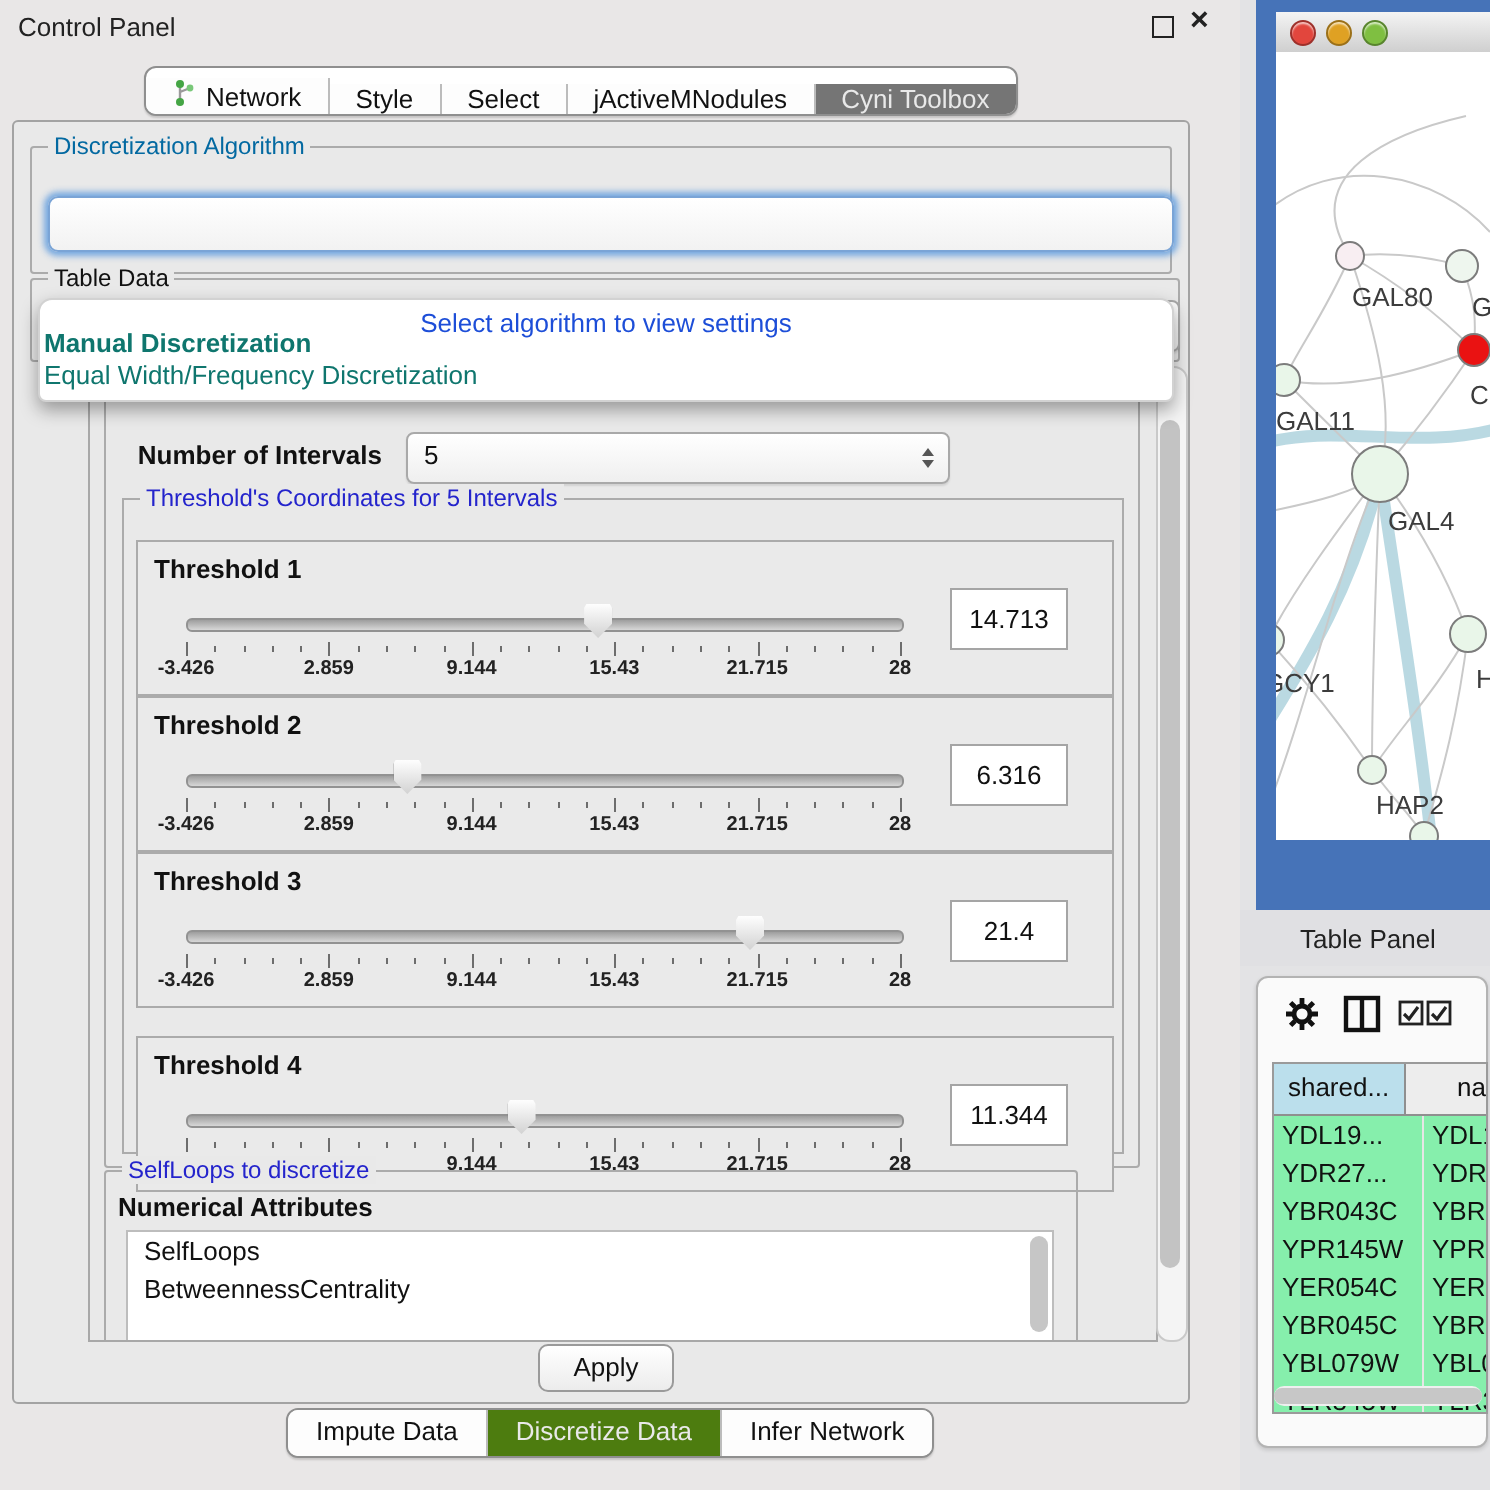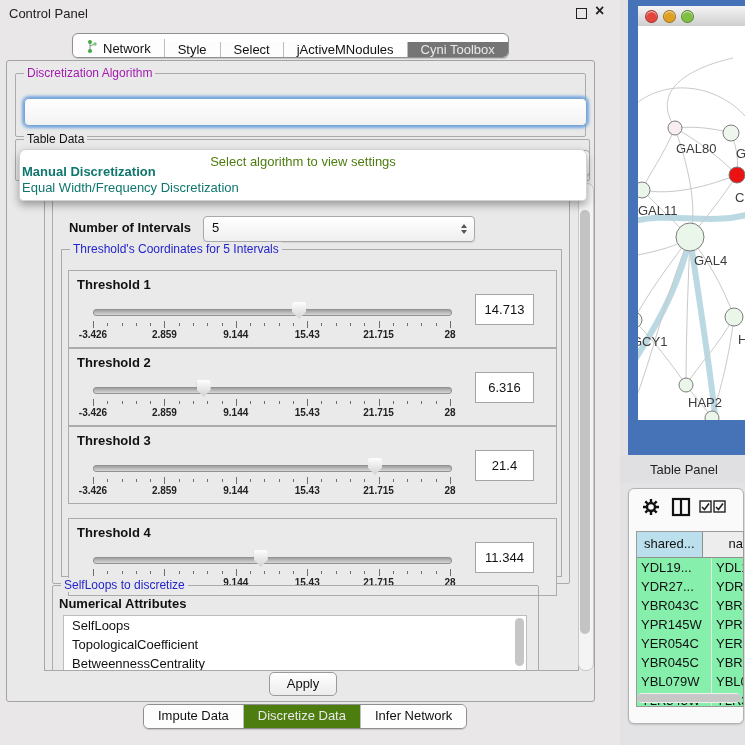--- a/index.html
+++ b/index.html
@@ -16,25 +16,25 @@
   #top-tabs{position:absolute;left:72px;top:33px;height:23px;display:flex;border:1px solid #8f8f8f;border-radius:6px;overflow:hidden;background:#fff;box-shadow:0 1px 1px rgba(0,0,0,.15);align-items:flex-end;}
   #top-tabs .tab{display:flex;align-items:center;gap:5px;padding:0 13px;font-size:13px;background:#fdfdfd;border-right:1px solid #bcbcbc;color:#111;cursor:default;}
   #top-tabs .tab:last-child{border-right:none;}
   #top-tabs .tab.sel{background:#757575;color:#e9e9e9;border-right-color:#5f5f5f;}
   
   #cp-main{position:absolute;left:6px;top:60px;width:587px;height:640px;border:1px solid #a3a3a3;border-radius:3px;background:#e9e9e9;}
   .groupbox{position:absolute;border:1px solid #ababab;border-radius:2px;}
   .groupbox>.gtitle{position:absolute;top:-8px;left:8px;background:#e9e9e9;padding:0 3px;font-size:12px;}
   
   #algo-group{left:8px;top:12px;width:569px;height:62px;}
-  #algo-group>.gtitle{color:#a21caf;}
+  #algo-group>.gtitle{color:#0369a1;}
   #algo-combo{position:absolute;left:8px;top:24px;width:561px;height:26px;border:1px solid #7aa4d6;border-radius:5px;background:linear-gradient(#ffffff,#f2f2f2);box-shadow:0 0 3px 2px rgba(96,156,222,.85);}
   
   #algo-popup{position:absolute;left:12px;top:88px;width:566px;height:50px;background:#fff;border:1px solid #d2d2d2;border-radius:7px 7px 4px 4px;box-shadow:0 4px 9px rgba(0,0,0,.35);z-index:5;}
-  #algo-popup .ph{position:absolute;left:0;top:4px;width:100%;text-align:center;color:#4d7c0f;font-size:13px;}
+  #algo-popup .ph{position:absolute;left:0;top:4px;width:100%;text-align:center;color:#1d4ed8;font-size:13px;}
   #algo-popup .opt{position:absolute;left:2px;font-size:13px;color:#0f766e;white-space:nowrap;}
   #algo-popup .opt.b{font-weight:700;}
   
   #tabledata-group{left:8px;top:78px;width:573px;height:40px;}
   .combo{position:relative;border:1px solid #a9a9a9;border-radius:4px;background:linear-gradient(#ffffff,#efefef);font-size:13px;line-height:22px;padding-left:8px;color:#111;box-shadow:0 1px 1px rgba(0,0,0,.1);}
   .combo .arrows{position:absolute;right:7px;top:0;height:100%;display:flex;flex-direction:column;justify-content:center;gap:2px;}
   .combo .arrows i{display:block;width:0;height:0;border-left:3.5px solid transparent;border-right:3.5px solid transparent;}
   .combo .arrows i.up{border-bottom:4px solid #555;}
   .combo .arrows i.dn{border-top:4px solid #555;}
   #tabledata-combo{position:absolute;left:10px;top:10px;width:554px;height:24px;}
@@ -340,21 +340,20 @@
               </div>
             </div>
         </div>
 
         <div id="attr-group" class="groupbox">
           <span class="gtitle">SelfLoops to discretize</span>
           <div id="attr-title">Numerical Attributes</div>
           <div id="attr-list">
             <div id="attr-scroll"></div>
           <div class="attr-item">SelfLoops</div>
-              <div class="attr-item">TopologicalCoefficient</div>
               <div class="attr-item">BetweennessCentrality</div>
             </div>
         </div>
       </div>
 
       <div id="cp-vscroll">
           <div class="thumb"></div>
         </div>
 
       <div id="apply-btn">Apply</div>

